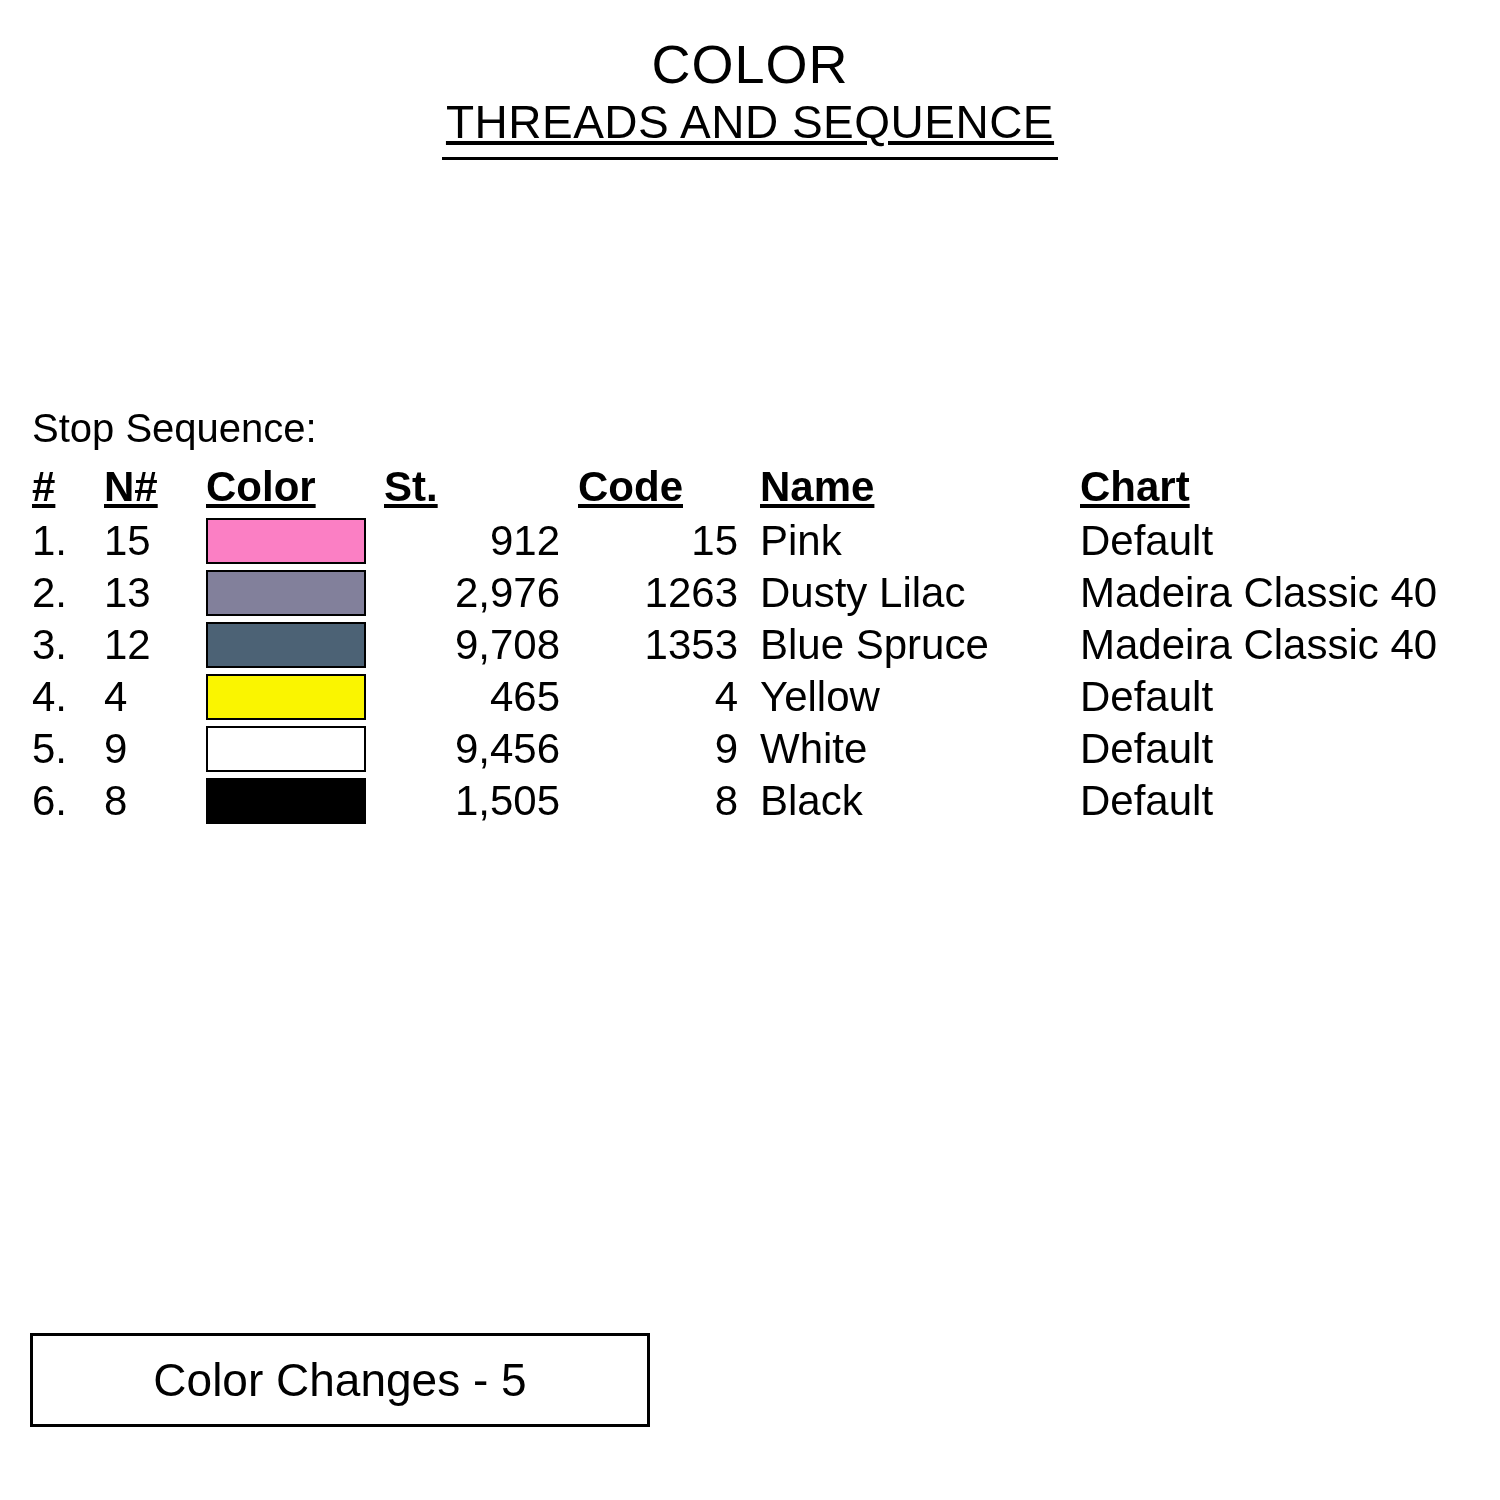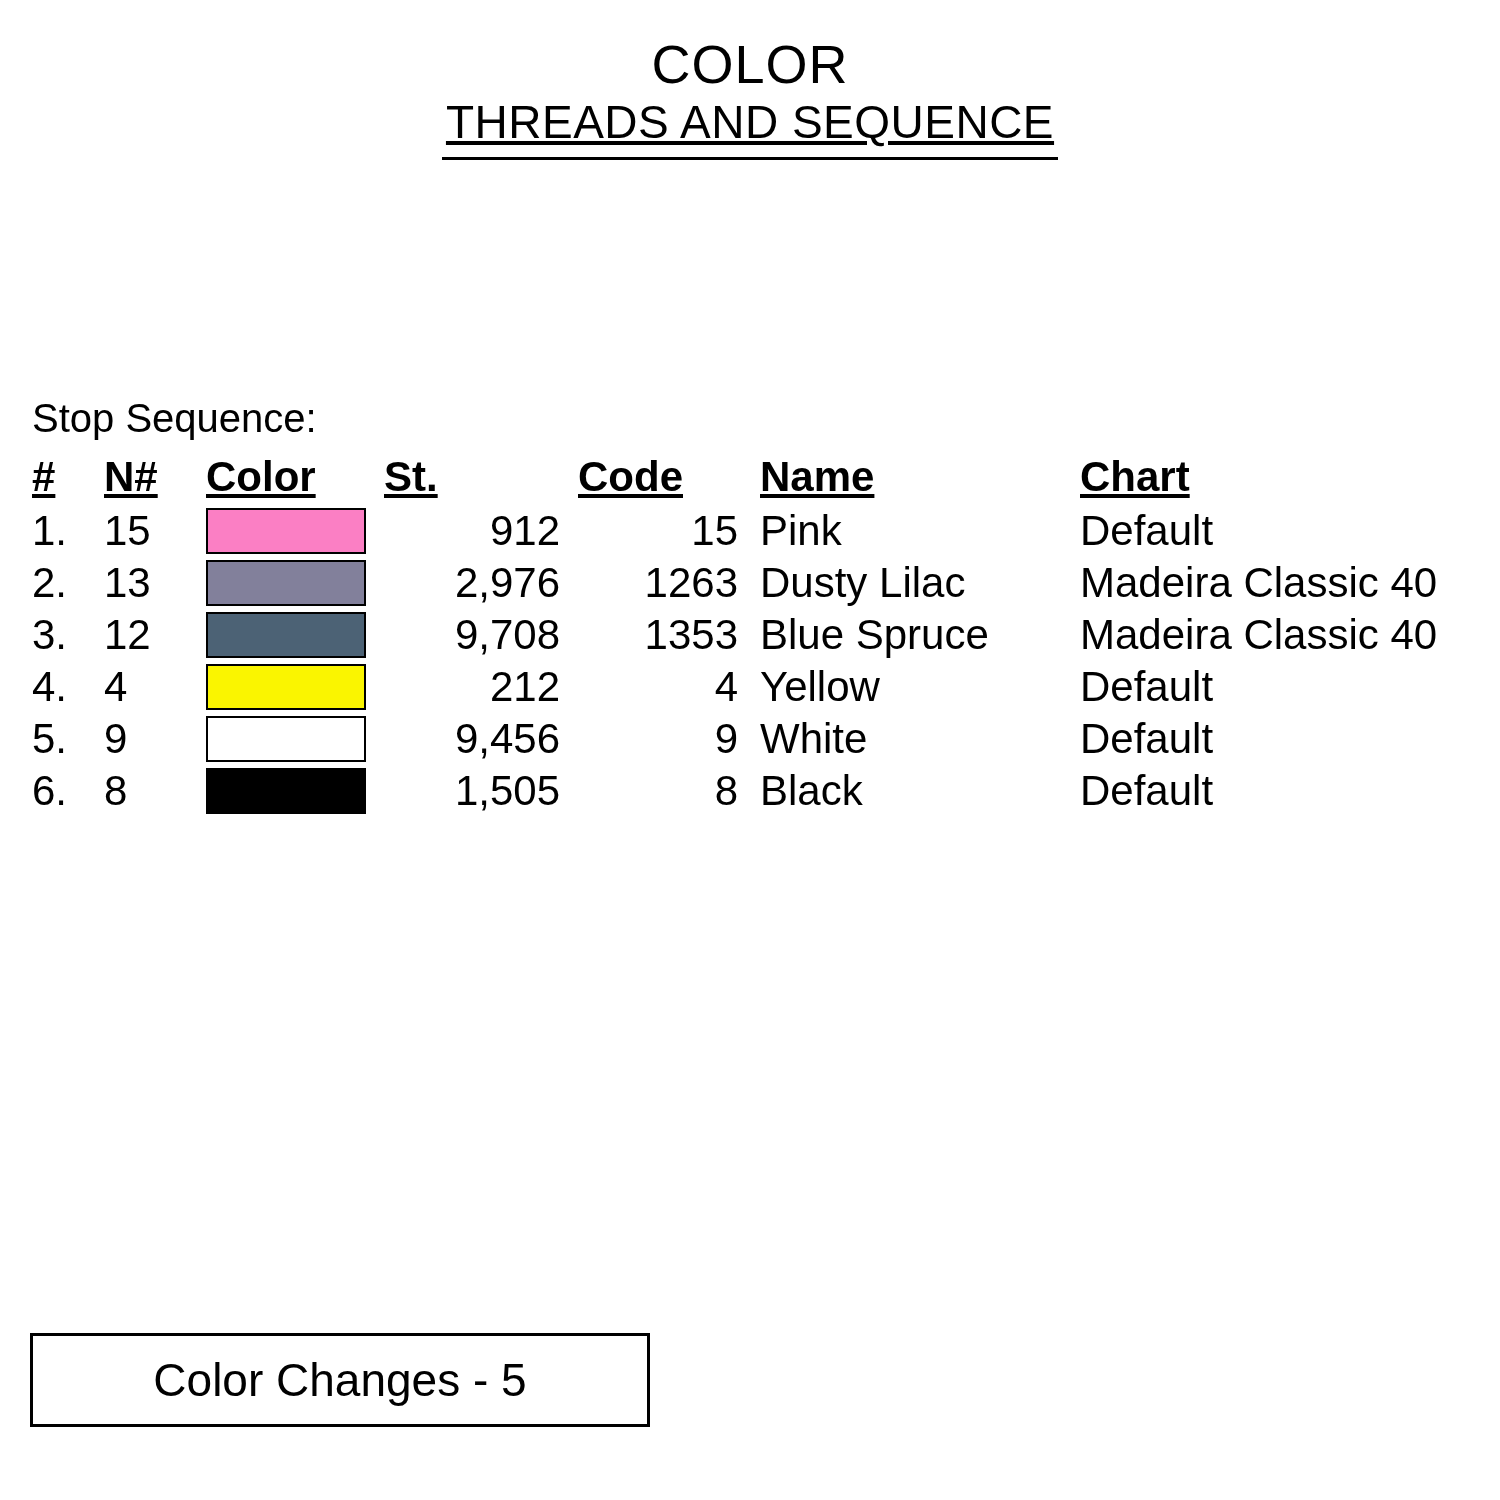--- a/index.html
+++ b/index.html
@@ -43,21 +43,21 @@
     display: inline-block;
     padding: 0 4px 10px 4px;
     border-bottom: 3px solid #000;
     text-decoration: underline;
   }
 
   
   .seq-block {
     position: absolute;
     left: 32px;
-    top: 396px;
+    top: 406px;
     width: 1440px;
   }
   .seq-label {
     font-size: 40px;
     font-weight: 400;
     margin-bottom: 14px;
   }
 
   table.seq {
     border-collapse: collapse;
@@ -183,21 +183,21 @@
           <td class="col-code">1353</td>
           <td class="col-name">Blue Spruce</td>
           <td class="col-chart">Madeira Classic 40</td>
         </tr>
         <tr>
           <td class="col-idx">4.</td>
           <td class="col-n">4</td>
           <td class="col-swatch">
               <span class="swatch" style="background-color: rgb(250, 245, 0);"></span>
             </td>
-          <td class="col-st">212</td>
+          <td class="col-st">465</td>
           <td class="col-code">4</td>
           <td class="col-name">Yellow</td>
           <td class="col-chart">Default</td>
         </tr>
         <tr>
           <td class="col-idx">5.</td>
           <td class="col-n">9</td>
           <td class="col-swatch">
               <span class="swatch" style="background-color: rgb(255, 255, 255);"></span>
             </td>

